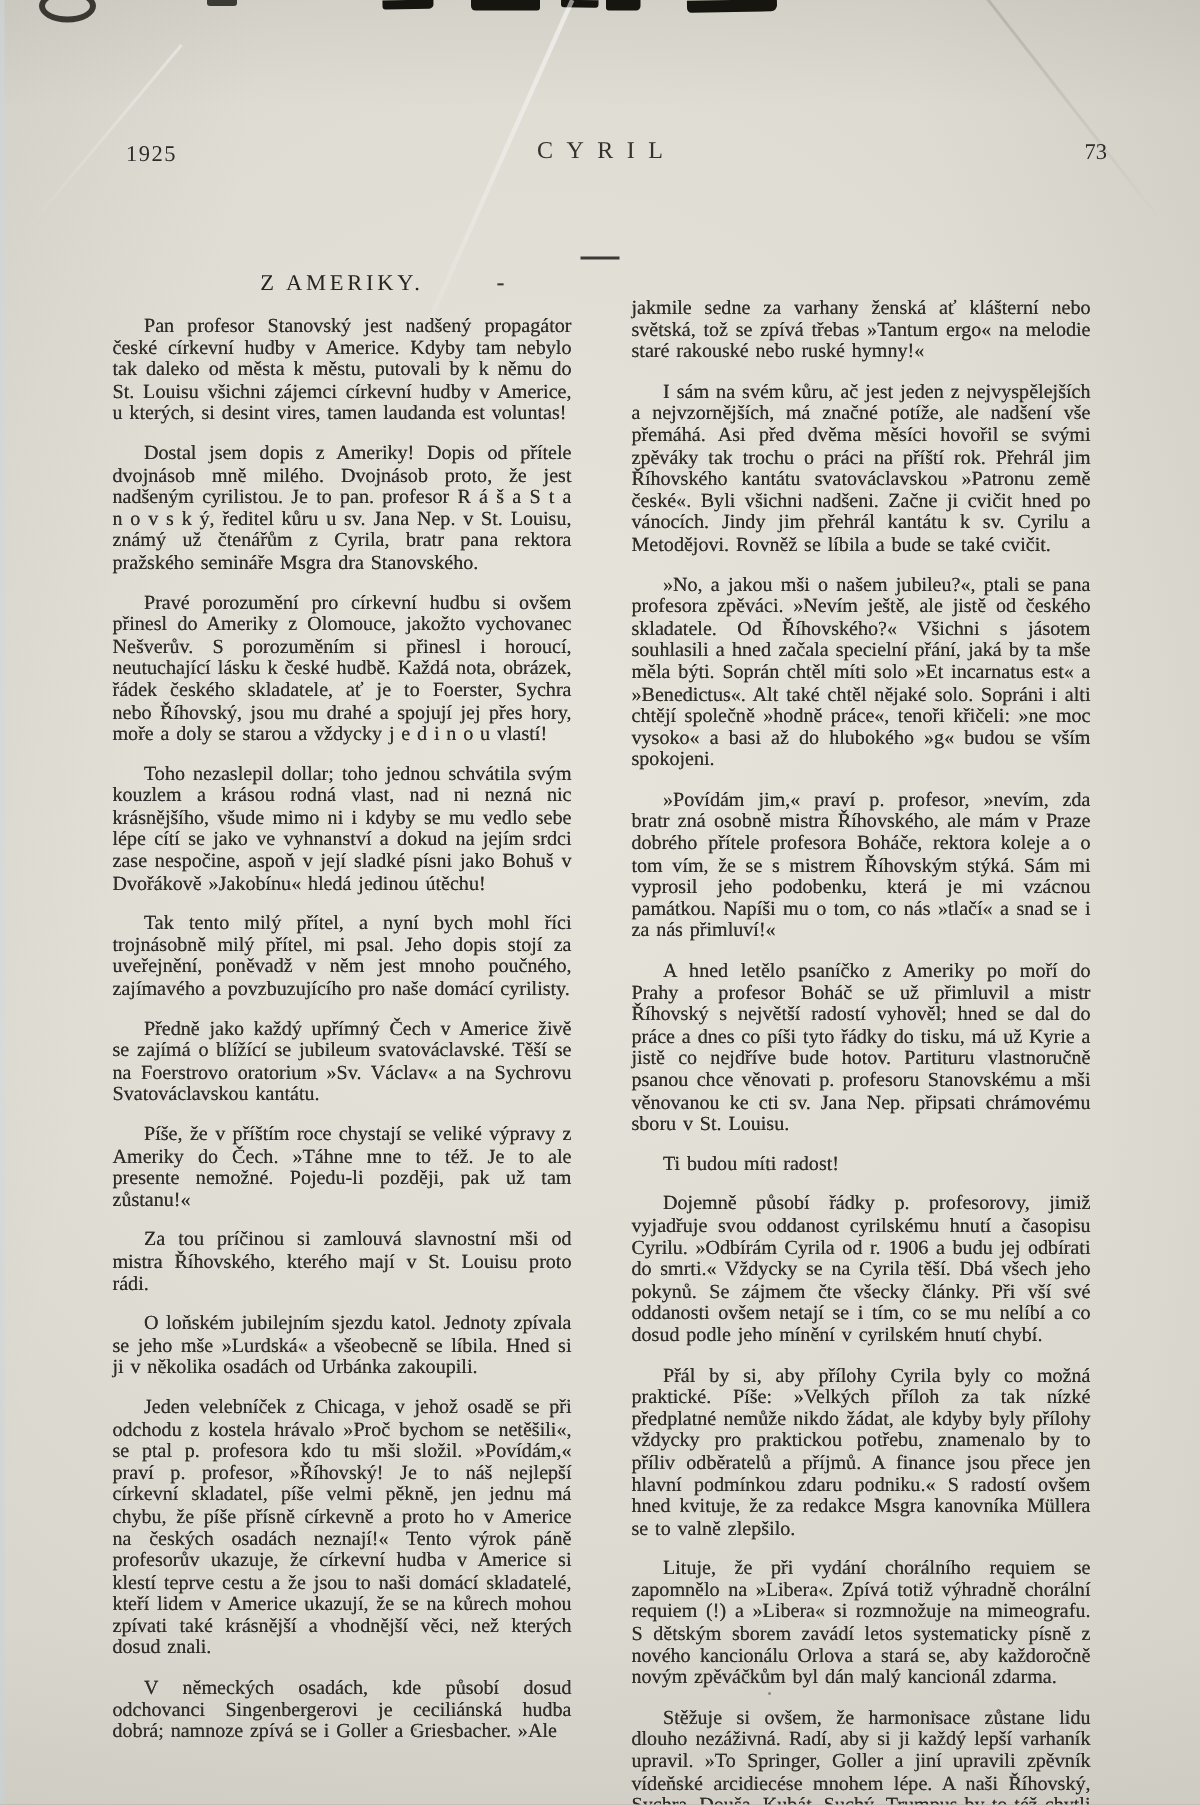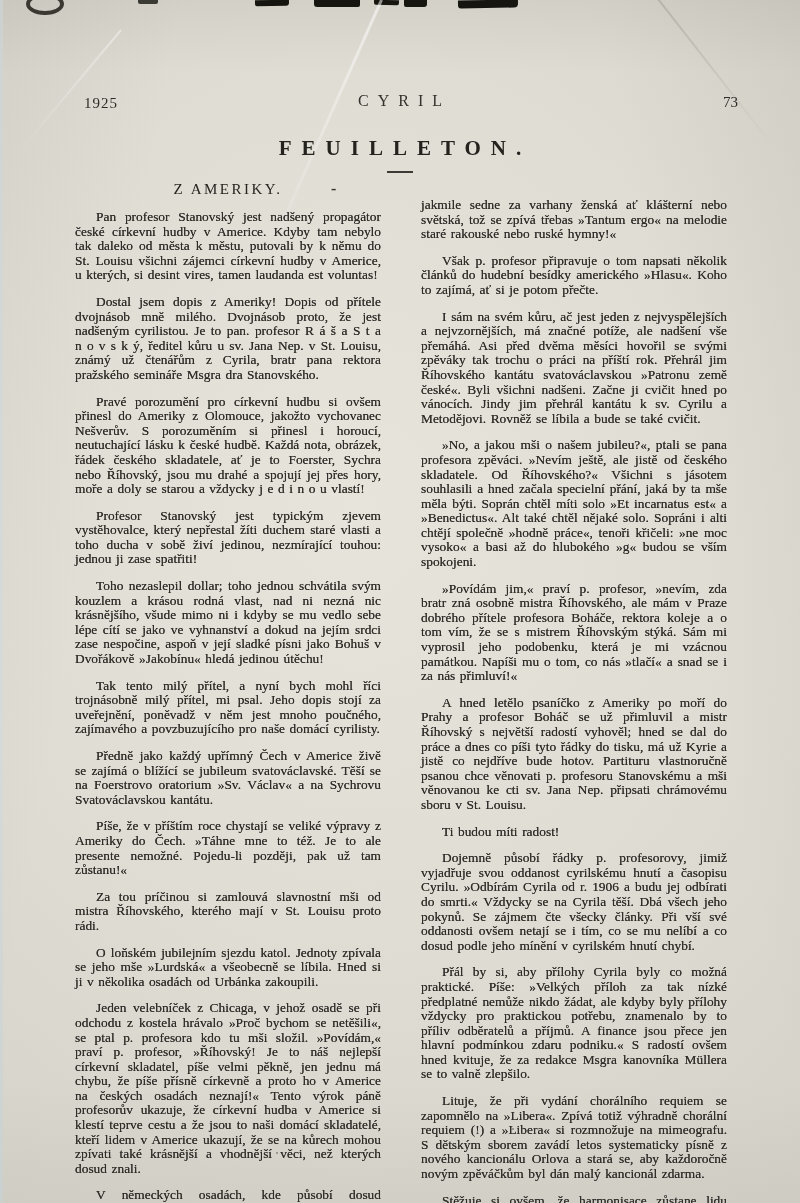--- a/index.html
+++ b/index.html
@@ -82,47 +82,44 @@
   <span class="speck" style="left:276px;top:1152px;"></span>
   <span class="speck" style="left:622px;top:1142px;"></span>
   <span class="speck" style="left:512px;top:1128px;"></span>
 
   <div class="header">
     <span class="year">1925</span>
     <span class="journal">CYRIL</span>
     <span class="pageno">73</span>
   </div>
 
-  <div class="section-head">FEUILLETON.</div>
   <div class="section-rule"></div>
 
   <div class="columns">
 
     <div class="col left">
       <div class="article-title-row">
         <span class="article-title">Z AMERIKY.</span>
         <span class="title-mark">-</span>
       </div>
       <p class="body">Pan profesor Stanovský jest nadšený propagátor české církevní hudby v Americe. Kdyby tam nebylo tak daleko od města k městu, putovali by k němu do St. Louisu všichni zájemci církevní hudby v Americe, u kterých, si desint vires, tamen laudanda est voluntas!</p>
       <p class="body">Dostal jsem dopis z Ameriky! Dopis od přítele dvojnásob mně milého. Dvojnásob proto, že jest nadšeným cyrilistou. Je to pan. profesor R á š a  S t a n o v s k ý, ředitel kůru u sv. Jana Nep. v St. Louisu, známý už čtenářům z Cyrila, bratr pana rektora pražského semináře Msgra dra Stanovského.</p>
       <p class="body">Pravé porozumění pro církevní hudbu si ovšem přinesl do Ameriky z Olomouce, jakožto vychovanec Nešverův. S porozuměním si přinesl i horoucí, neutuchající lásku k české hudbě. Každá nota, obrázek, řádek českého skladatele, ať je to Foerster, Sychra nebo Říhovský, jsou mu drahé a spojují jej přes hory, moře a doly se starou a vždycky j e d i n o u vlastí!</p>
-      <p class="body">Profesor Stanovský jest typickým zjevem vystěhovalce, který nepřestal žíti duchem staré vlasti a toho ducha v sobě živí jedinou, nezmírající touhou: jednou ji zase spatřiti!</p>
       <p class="body">Toho nezaslepil dollar; toho jednou schvátila svým kouzlem a krásou rodná vlast, nad ni nezná nic krásnějšího, všude mimo ni i kdyby se mu vedlo sebe lépe cítí se jako ve vyhnanství a dokud na jejím srdci zase nespočine, aspoň v její sladké písni jako Bohuš v Dvořákově »Jakobínu« hledá jedinou útěchu!</p>
       <p class="body">Tak tento milý přítel, a nyní bych mohl říci trojnásobně milý přítel, mi psal. Jeho dopis stojí za uveřejnění, poněvadž v něm jest mnoho poučného, zajímavého a povzbuzujícího pro naše domácí cyrilisty.</p>
       <p class="body">Předně jako každý upřímný Čech v Americe živě se zajímá o blížící se jubileum svatováclavské. Těší se na Foerstrovo oratorium »Sv. Václav« a na Sychrovu Svatováclavskou kantátu.</p>
       <p class="body">Píše, že v příštím roce chystají se veliké výpravy z Ameriky do Čech. »Táhne mne to též. Je to ale presente nemožné. Pojedu-li později, pak už tam zůstanu!«</p>
       <p class="body">Za tou príčinou si zamlouvá slavnostní mši od mistra Říhovského, kterého mají v St. Louisu proto rádi.</p>
       <p class="body">O loňském jubilejním sjezdu katol. Jednoty zpívala se jeho mše »Lurdská« a všeobecně se líbila. Hned si ji v několika osadách od Urbánka zakoupili.</p>
       <p class="body">Jeden velebníček z Chicaga, v jehož osadě se při odchodu z kostela hrávalo »Proč bychom se netěšili«, se ptal p. profesora kdo tu mši složil. »Povídám,« praví p. profesor, »Říhovský! Je to náš nejlepší církevní skladatel, píše velmi pěkně, jen jednu má chybu, že píše přísně církevně a proto ho v Americe na českých osadách neznají!« Tento výrok páně profesorův ukazuje, že církevní hudba v Americe si klestí teprve cestu a že jsou to naši domácí skladatelé, kteří lidem v Americe ukazují, že se na kůrech mohou zpívati také krásnější a vhodnější věci, než kterých dosud znali.</p>
       <p class="body">V německých osadách, kde působí dosud odchovanci Singenbergerovi je ceciliánská hudba dobrá; namnoze zpívá se i Goller a Griesbacher. »Ale</p>
     </div>
 
     <div class="col right">
       <p class="body cont">jakmile sedne za varhany ženská ať klášterní nebo světská, tož se zpívá třebas »Tantum ergo« na melodie staré rakouské nebo ruské hymny!«</p>
-      <p class="body">Však p. profesor připravuje o tom napsati několik článků do hudební besídky amerického »Hlasu«. Koho to zajímá, ať si je potom přečte.</p>
       <p class="body">I sám na svém kůru, ač jest jeden z nejvyspělejších a nejvzornějších, má značné potíže, ale nadšení vše přemáhá. Asi před dvěma měsíci hovořil se svými zpěváky tak trochu o práci na příští rok. Přehrál jim Říhovského kantátu svatováclavskou »Patronu země české«. Byli všichni nadšeni. Začne ji cvičit hned po vánocích. Jindy jim přehrál kantátu k sv. Cyrilu a Metodějovi. Rovněž se líbila a bude se také cvičit.</p>
       <p class="body">»No, a jakou mši o našem jubileu?«, ptali se pana profesora zpěváci. »Nevím ještě, ale jistě od českého skladatele. Od Říhovského?« Všichni s jásotem souhlasili a hned začala specielní přání, jaká by ta mše měla býti. Soprán chtěl míti solo »Et incarnatus est« a »Benedictus«. Alt také chtěl nějaké solo. Sopráni i alti chtějí společně »hodně práce«, tenoři křičeli: »ne moc vysoko« a basi až do hlubokého »g« budou se vším spokojeni.</p>
       <p class="body">»Povídám jim,« praví p. profesor, »nevím, zda bratr zná osobně mistra Říhovského, ale mám v Praze dobrého přítele profesora Boháče, rektora koleje a o tom vím, že se s mistrem Říhovským stýká. Sám mi vyprosil jeho podobenku, která je mi vzácnou památkou. Napíši mu o tom, co nás »tlačí« a snad se i za nás přimluví!«</p>
       <p class="body">A hned letělo psaníčko z Ameriky po moří do Prahy a profesor Boháč se už přimluvil a mistr Říhovský s největší radostí vyhověl; hned se dal do práce a dnes co píši tyto řádky do tisku, má už Kyrie a jistě co nejdříve bude hotov. Partituru vlastnoručně psanou chce věnovati p. profesoru Stanovskému a mši věnovanou ke cti sv. Jana Nep. připsati chrámovému sboru v St. Louisu.</p>
       <p class="body">Ti budou míti radost!</p>
       <p class="body">Dojemně působí řádky p. profesorovy, jimiž vyjadřuje svou oddanost cyrilskému hnutí a časopisu Cyrilu. »Odbírám Cyrila od r. 1906 a budu jej odbírati do smrti.« Vždycky se na Cyrila těší. Dbá všech jeho pokynů. Se zájmem čte všecky články. Při vší své oddanosti ovšem netají se i tím, co se mu nelíbí a co dosud podle jeho mínění v cyrilském hnutí chybí.</p>
       <p class="body">Přál by si, aby přílohy Cyrila byly co možná praktické. Píše: »Velkých příloh za tak nízké předplatné nemůže nikdo žádat, ale kdyby byly přílohy vždycky pro praktickou potřebu, znamenalo by to příliv odběratelů a příjmů. A finance jsou přece jen hlavní podmínkou zdaru podniku.« S radostí ovšem hned kvituje, že za redakce Msgra kanovníka Müllera se to valně zlepšilo.</p>
       <p class="body">Lituje, že při vydání chorálního requiem se zapomnělo na »Libera«. Zpívá totiž výhradně chorální requiem (!) a »Libera« si rozmnožuje na mimeografu. S dětským sborem zavádí letos systematicky písně z nového kancionálu Orlova a stará se, aby každoročně novým zpěváčkům byl dán malý kancionál zdarma.</p>
       <p class="body">Stěžuje si ovšem, že harmonisace zůstane lidu dlouho nezáživná. Radí, aby si ji každý lepší varhaník upravil. »To Springer, Goller a jiní upravili zpěvník vídeňské arcidiecése mnohem lépe. A naši Říhovský, Sychra, Douša, Kubát, Suchý, Trumpus by to též chytli asi »za jiný konec«.</p>
       <p class="body">V těchto slovech jest kus pravdy i když nikdυ</p>

